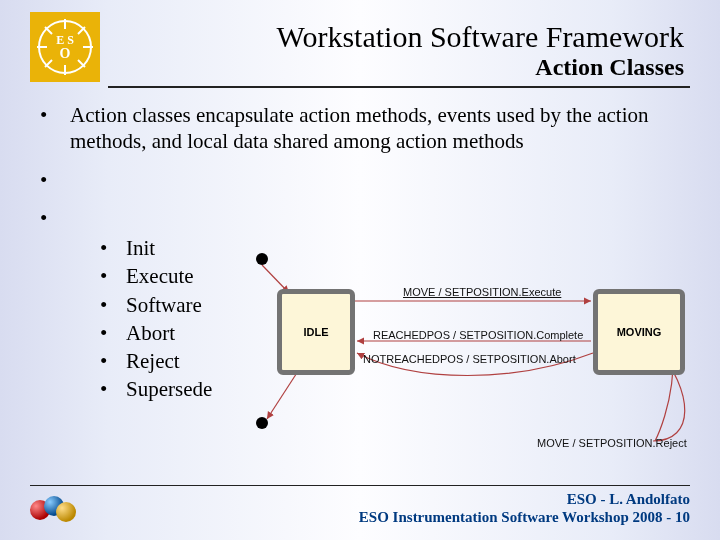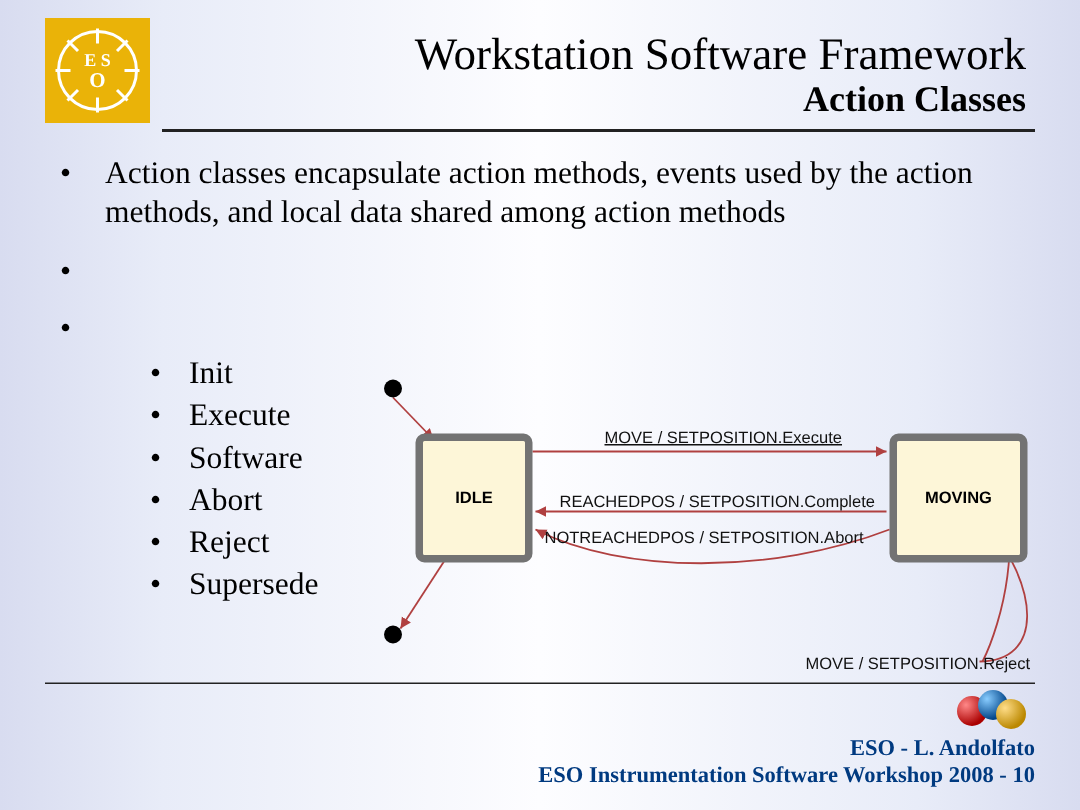--- a/index.html
+++ b/index.html
@@ -107,21 +107,20 @@
   }
   .hr-bottom {
     border: none;
     border-top: 1.5px solid #222;
     margin-bottom: 4px;
   }
   .footer-row {
     display: flex;
     justify-content: space-between;
     align-items: flex-end;
-    flex-direction: column;
   }
   .footer-logo {
     width: 52px; height: 30px;
     position: relative;
   }
   .orb {
     width: 20px; height: 20px; border-radius: 50%;
     position: absolute;
     background: radial-gradient(circle at 30% 30%, #f88, #a00 70%);
   }

